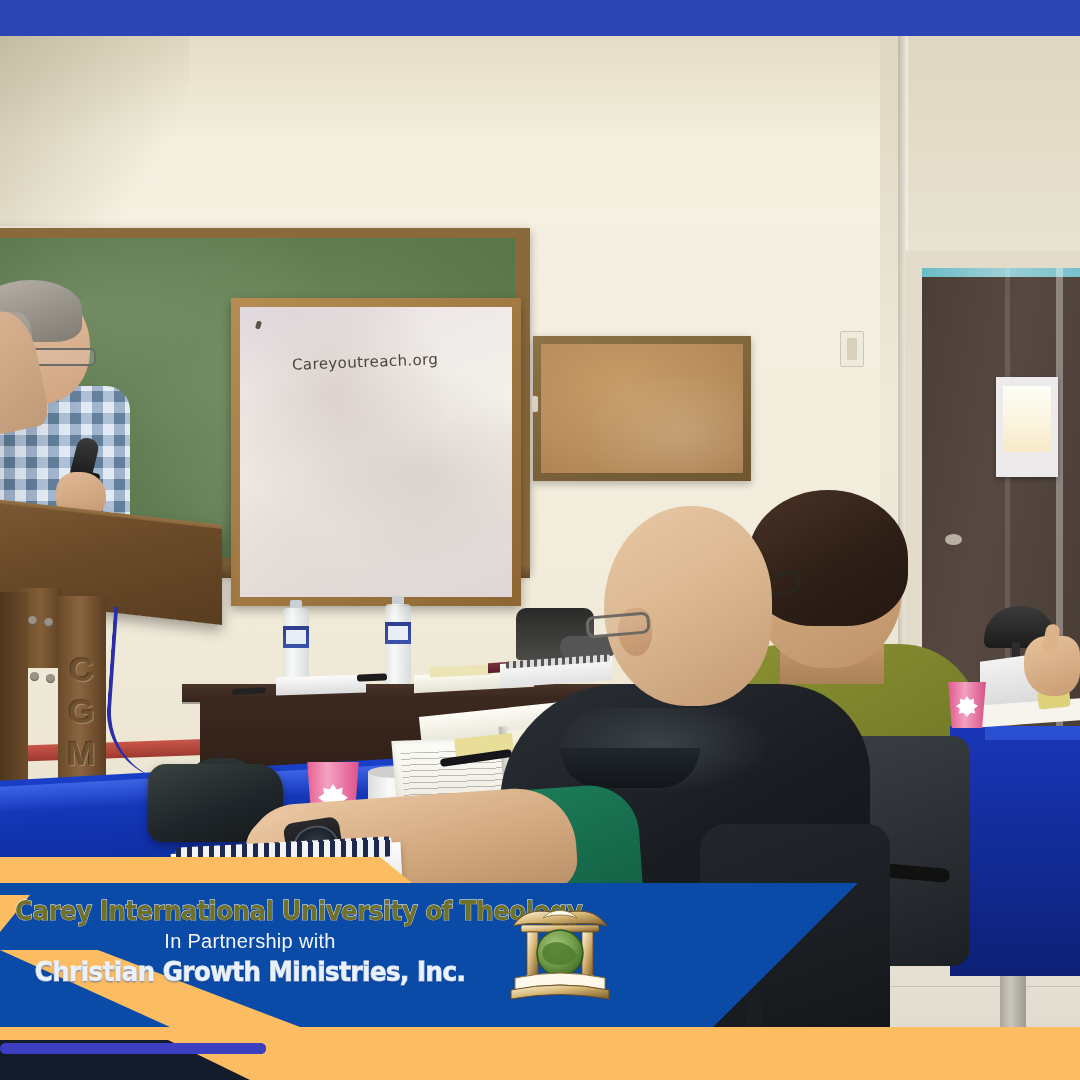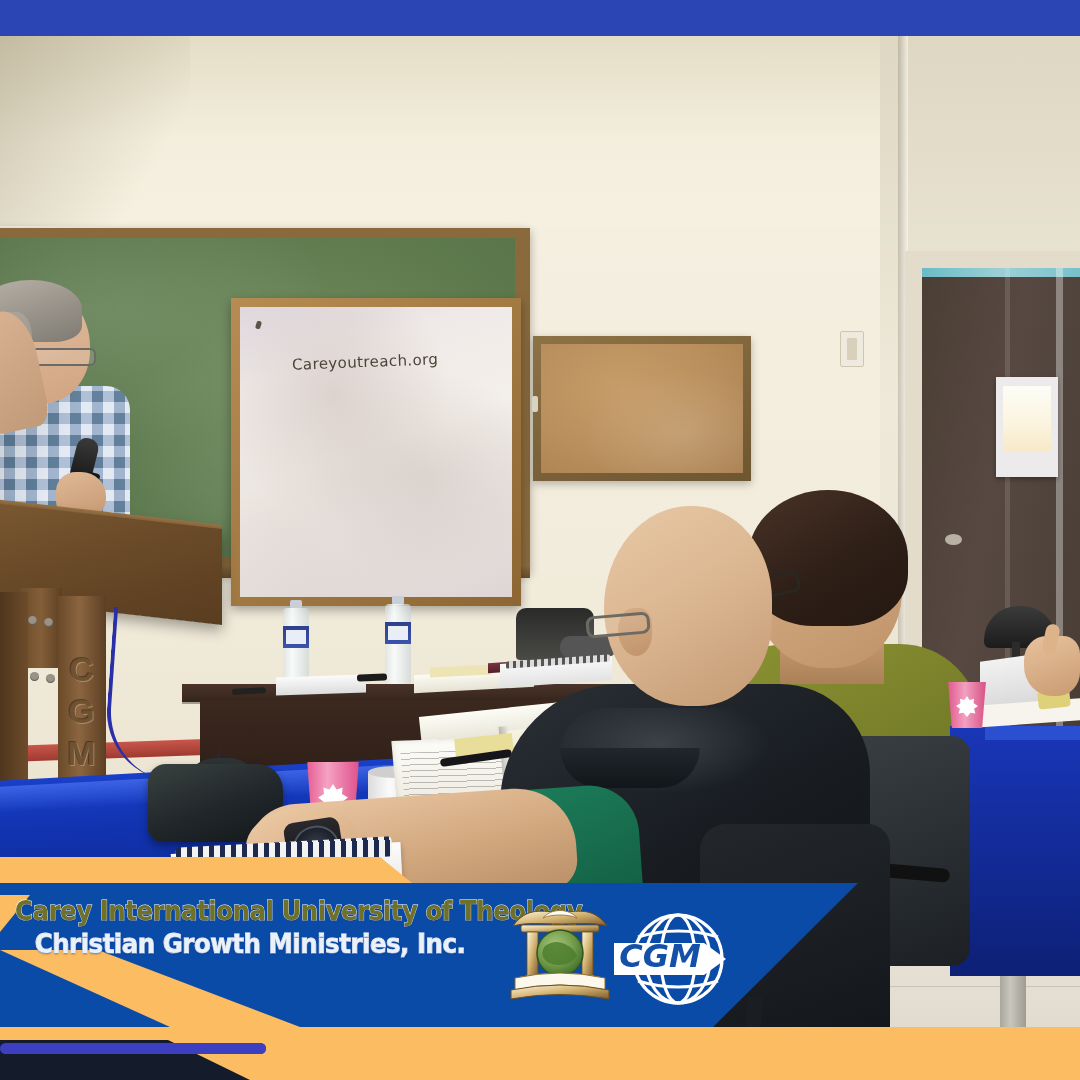--- a/index.html
+++ b/index.html
@@ -886,20 +886,21 @@
 
       <rect x="-10" y="1043" width="276" height="11" rx="5.5" fill="#3b3fc0"></rect>
 
       <polygon points="0,1040 168,1040 250,1080 0,1080" fill="#141c2c"></polygon>
       <rect x="0" y="1043" width="266" height="11" rx="5.5" fill="#3b3fc0"></rect>
     </svg>
   </div>
 
   <div class="banner-text">
     <div class="ttl1">Carey International University of Theology</div>
+    <div class="ttl2">In Partnership with</div>
     <div class="ttl3">Christian Growth Ministries, Inc.</div>
   </div>
 
   <div class="crest">
     <svg width="110" height="110" viewBox="0 0 110 110" xmlns="http://www.w3.org/2000/svg">
       <defs>
         <linearGradient id="gold" x1="0" y1="0" x2="1" y2="1">
           <stop offset="0%" stop-color="#fdf6e2"></stop>
           <stop offset="45%" stop-color="#d8b878"></stop>
           <stop offset="100%" stop-color="#7d5a26"></stop>
@@ -919,29 +920,14 @@
       <rect x="77" y="34" width="11" height="46" fill="url(#gold)" stroke="#6b4d1f" stroke-width="0.8"></rect>
 
       <circle cx="55" cy="55" r="23" fill="url(#globeg)" stroke="#2f5720" stroke-width="1.5"></circle>
       <path d="M40,48 q10,-7 20,-2 q10,5 12,12 q-6,9 -18,9 q-12,0 -16,-8 q-2,-6 2,-11 Z" fill="#4d7e2e" opacity=".85"></path>
 
       <path d="M10,80 Q55,70 100,80 L100,92 Q55,82 10,92 Z" fill="#fdf8ec" stroke="#8a6a2e" stroke-width="1"></path>
       <path d="M6,92 Q55,82 104,92 L104,101 Q55,92 6,101 Z" fill="url(#gold)" stroke="#6b4d1f" stroke-width="1"></path>
     </svg>
   </div>
 
-  <div class="cgm-logo">
-    <svg width="140" height="108" viewBox="0 0 140 108" xmlns="http://www.w3.org/2000/svg">
-      <g fill="none" stroke="#ffffff" stroke-width="3.2">
-        <circle cx="78" cy="54" r="44"></circle>
-        <ellipse cx="78" cy="54" rx="17" ry="44"></ellipse>
-        <ellipse cx="78" cy="54" rx="32" ry="44"></ellipse>
-        <line x1="34" y1="54" x2="122" y2="54"></line>
-        <path d="M38,32 Q78,20 118,32"></path>
-        <path d="M38,76 Q78,88 118,76"></path>
-      </g>
-
-      <polygon points="14,38 104,38 126,54 104,70 14,70" fill="#ffffff"></polygon>
-      <text x="60" y="62" text-anchor="middle" font-family="DejaVu Sans, sans-serif" font-size="32" font-weight="bold" font-style="italic" fill="#1450a8">CGM</text>
-    </svg>
-  </div>
 
 </div>
 
 </body></html>

